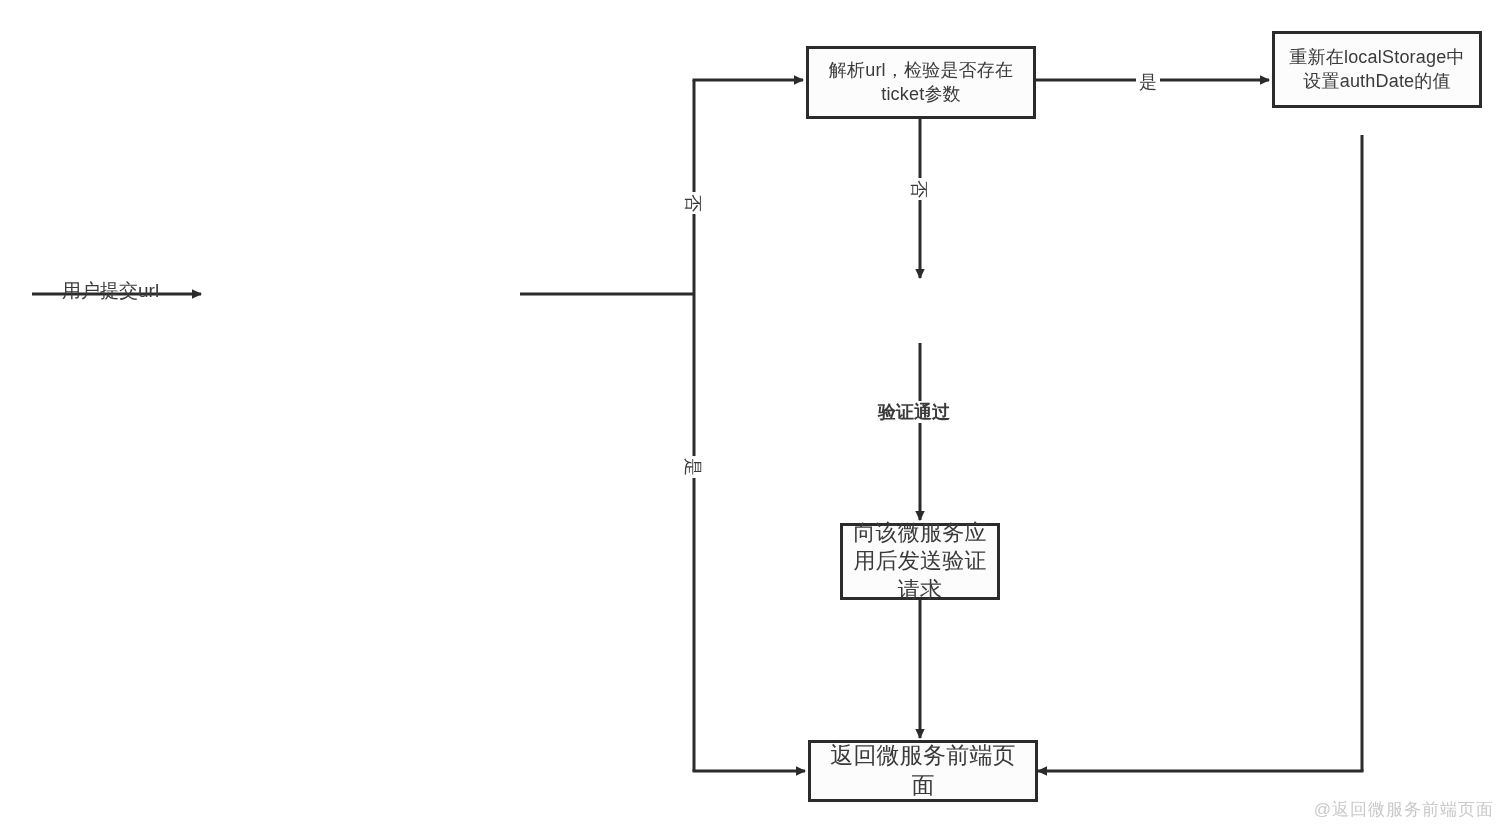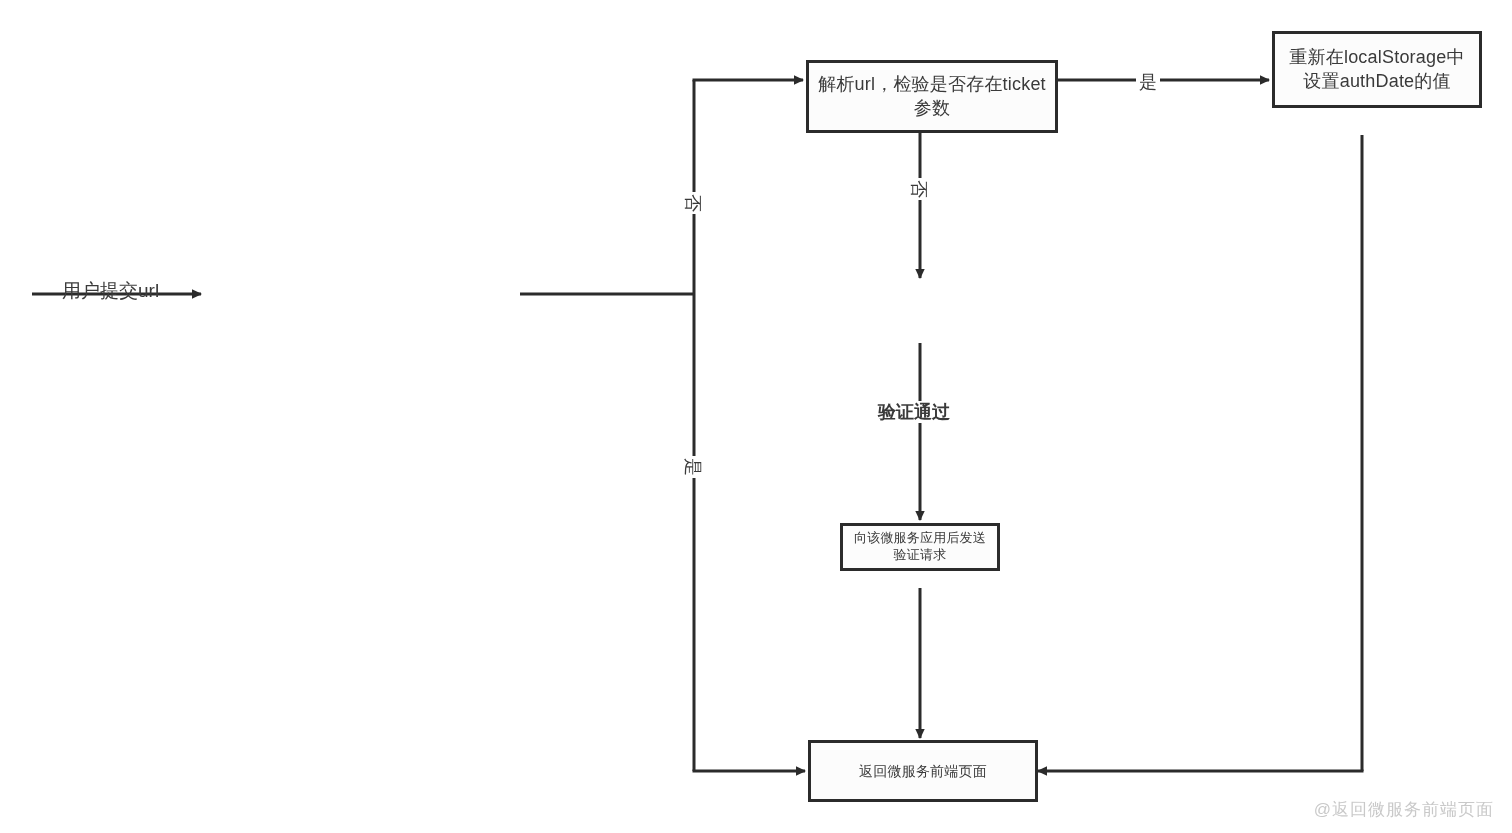--- a/index.html
+++ b/index.html
@@ -102,34 +102,34 @@
       <line x1="920" y1="343" x2="920" y2="520" marker-end="url(#ah)"></line>
 
       <line x1="920" y1="588" x2="920" y2="738" marker-end="url(#ah)"></line>
 
       <line x1="1362" y1="135" x2="1362" y2="771"></line>
       <line x1="1363.5" y1="771" x2="1038" y2="771" marker-end="url(#ah)"></line>
     </g>
   </svg>
 
 
-  <div class="node" style="left:806px; top:60px; width:252px; height:73px; font-size:18px;">
+  <div class="node" style="left:806px; top:46px; width:230px; height:73px; font-size:18px;">
     <span>解析url，检验是否存在ticket参数</span>
   </div>
 
   <div class="node" style="left:1272px; top:31px; width:210px; height:77px; font-size:18px;">
     <span>重新在localStorage中设置authDate的值</span>
   </div>
 
 
-  <div class="node" style="left:840px; top:523px; width:160px; height:48px; font-size:13px;">
+  <div class="node" style="left:840px; top:523px; width:160px; height:77px; font-size:22px;">
     <span>向该微服务应用后发送验证请求</span>
   </div>
 
-  <div class="node" style="left:808px; top:740px; width:230px; height:62px; font-size:14px;">
+  <div class="node" style="left:808px; top:740px; width:230px; height:62px; font-size:23px;">
     <span>返回微服务前端页面</span>
   </div>
 
   <div class="edge-label plainstart" style="left:62px; top:281px;">
     <span>用户提交url</span>
   </div>
 
   <div class="edge-label vert" style="left:682px; top:193px;">
     <span>否</span>
   </div>

